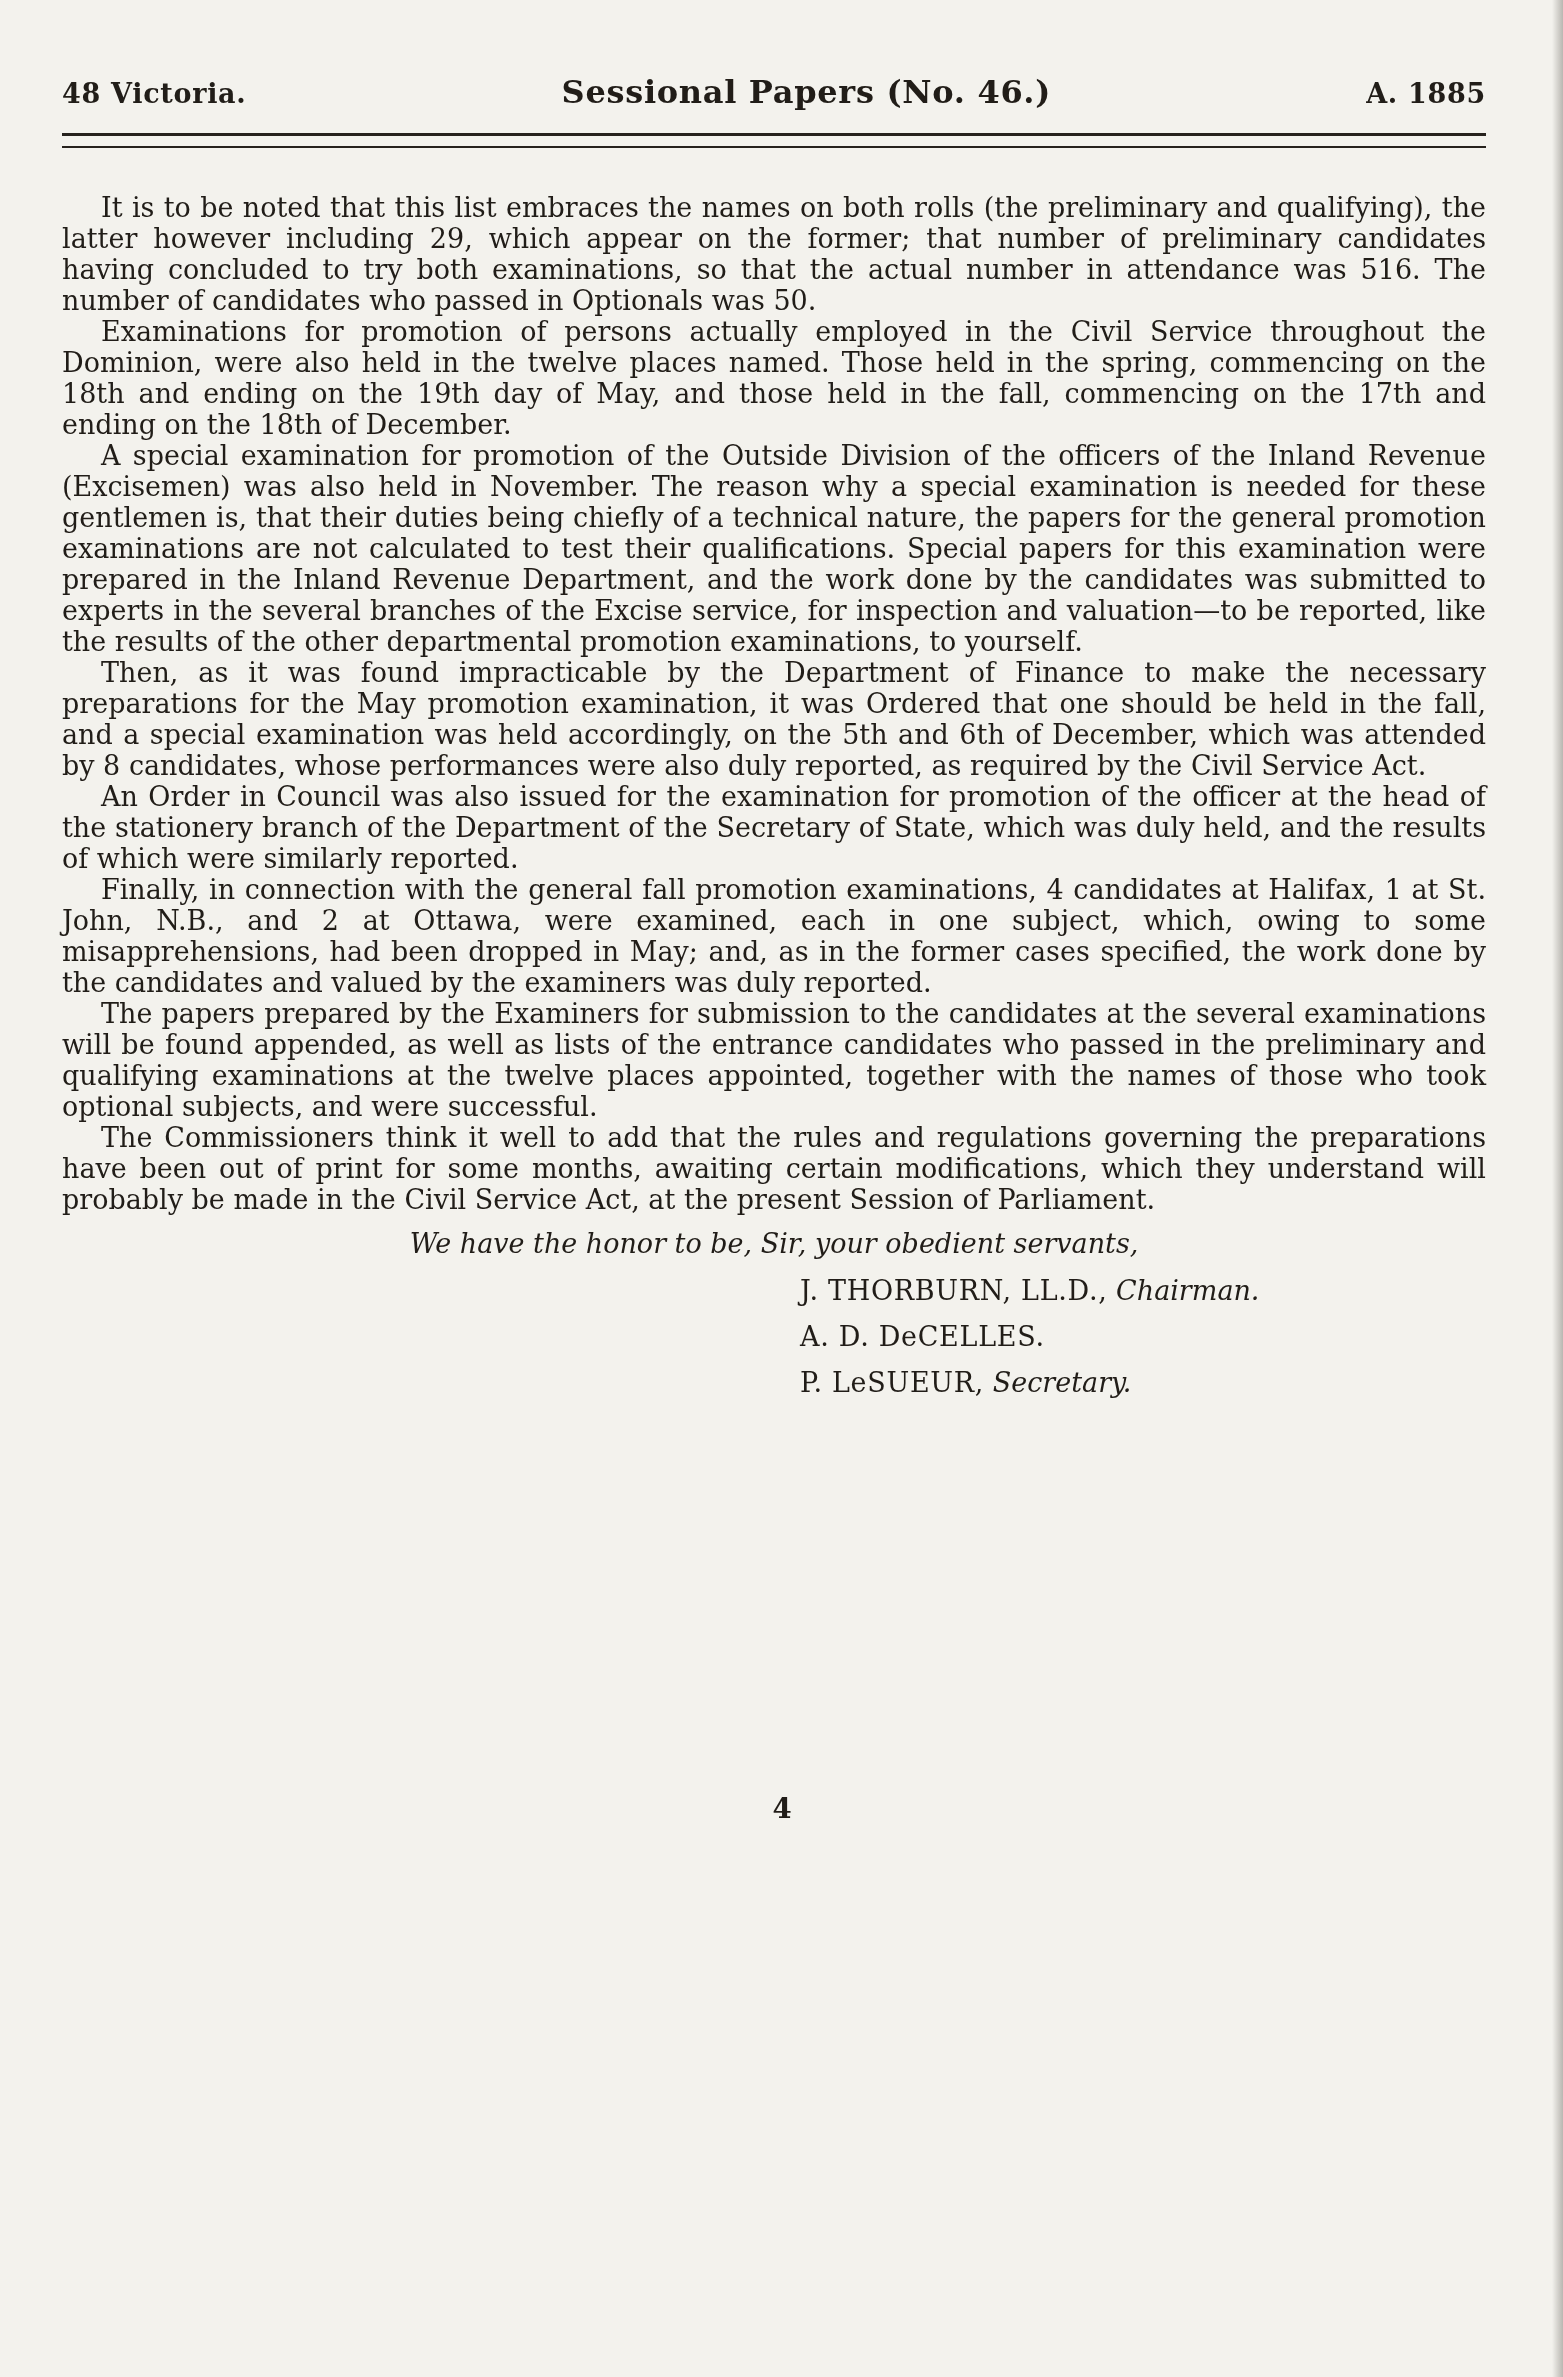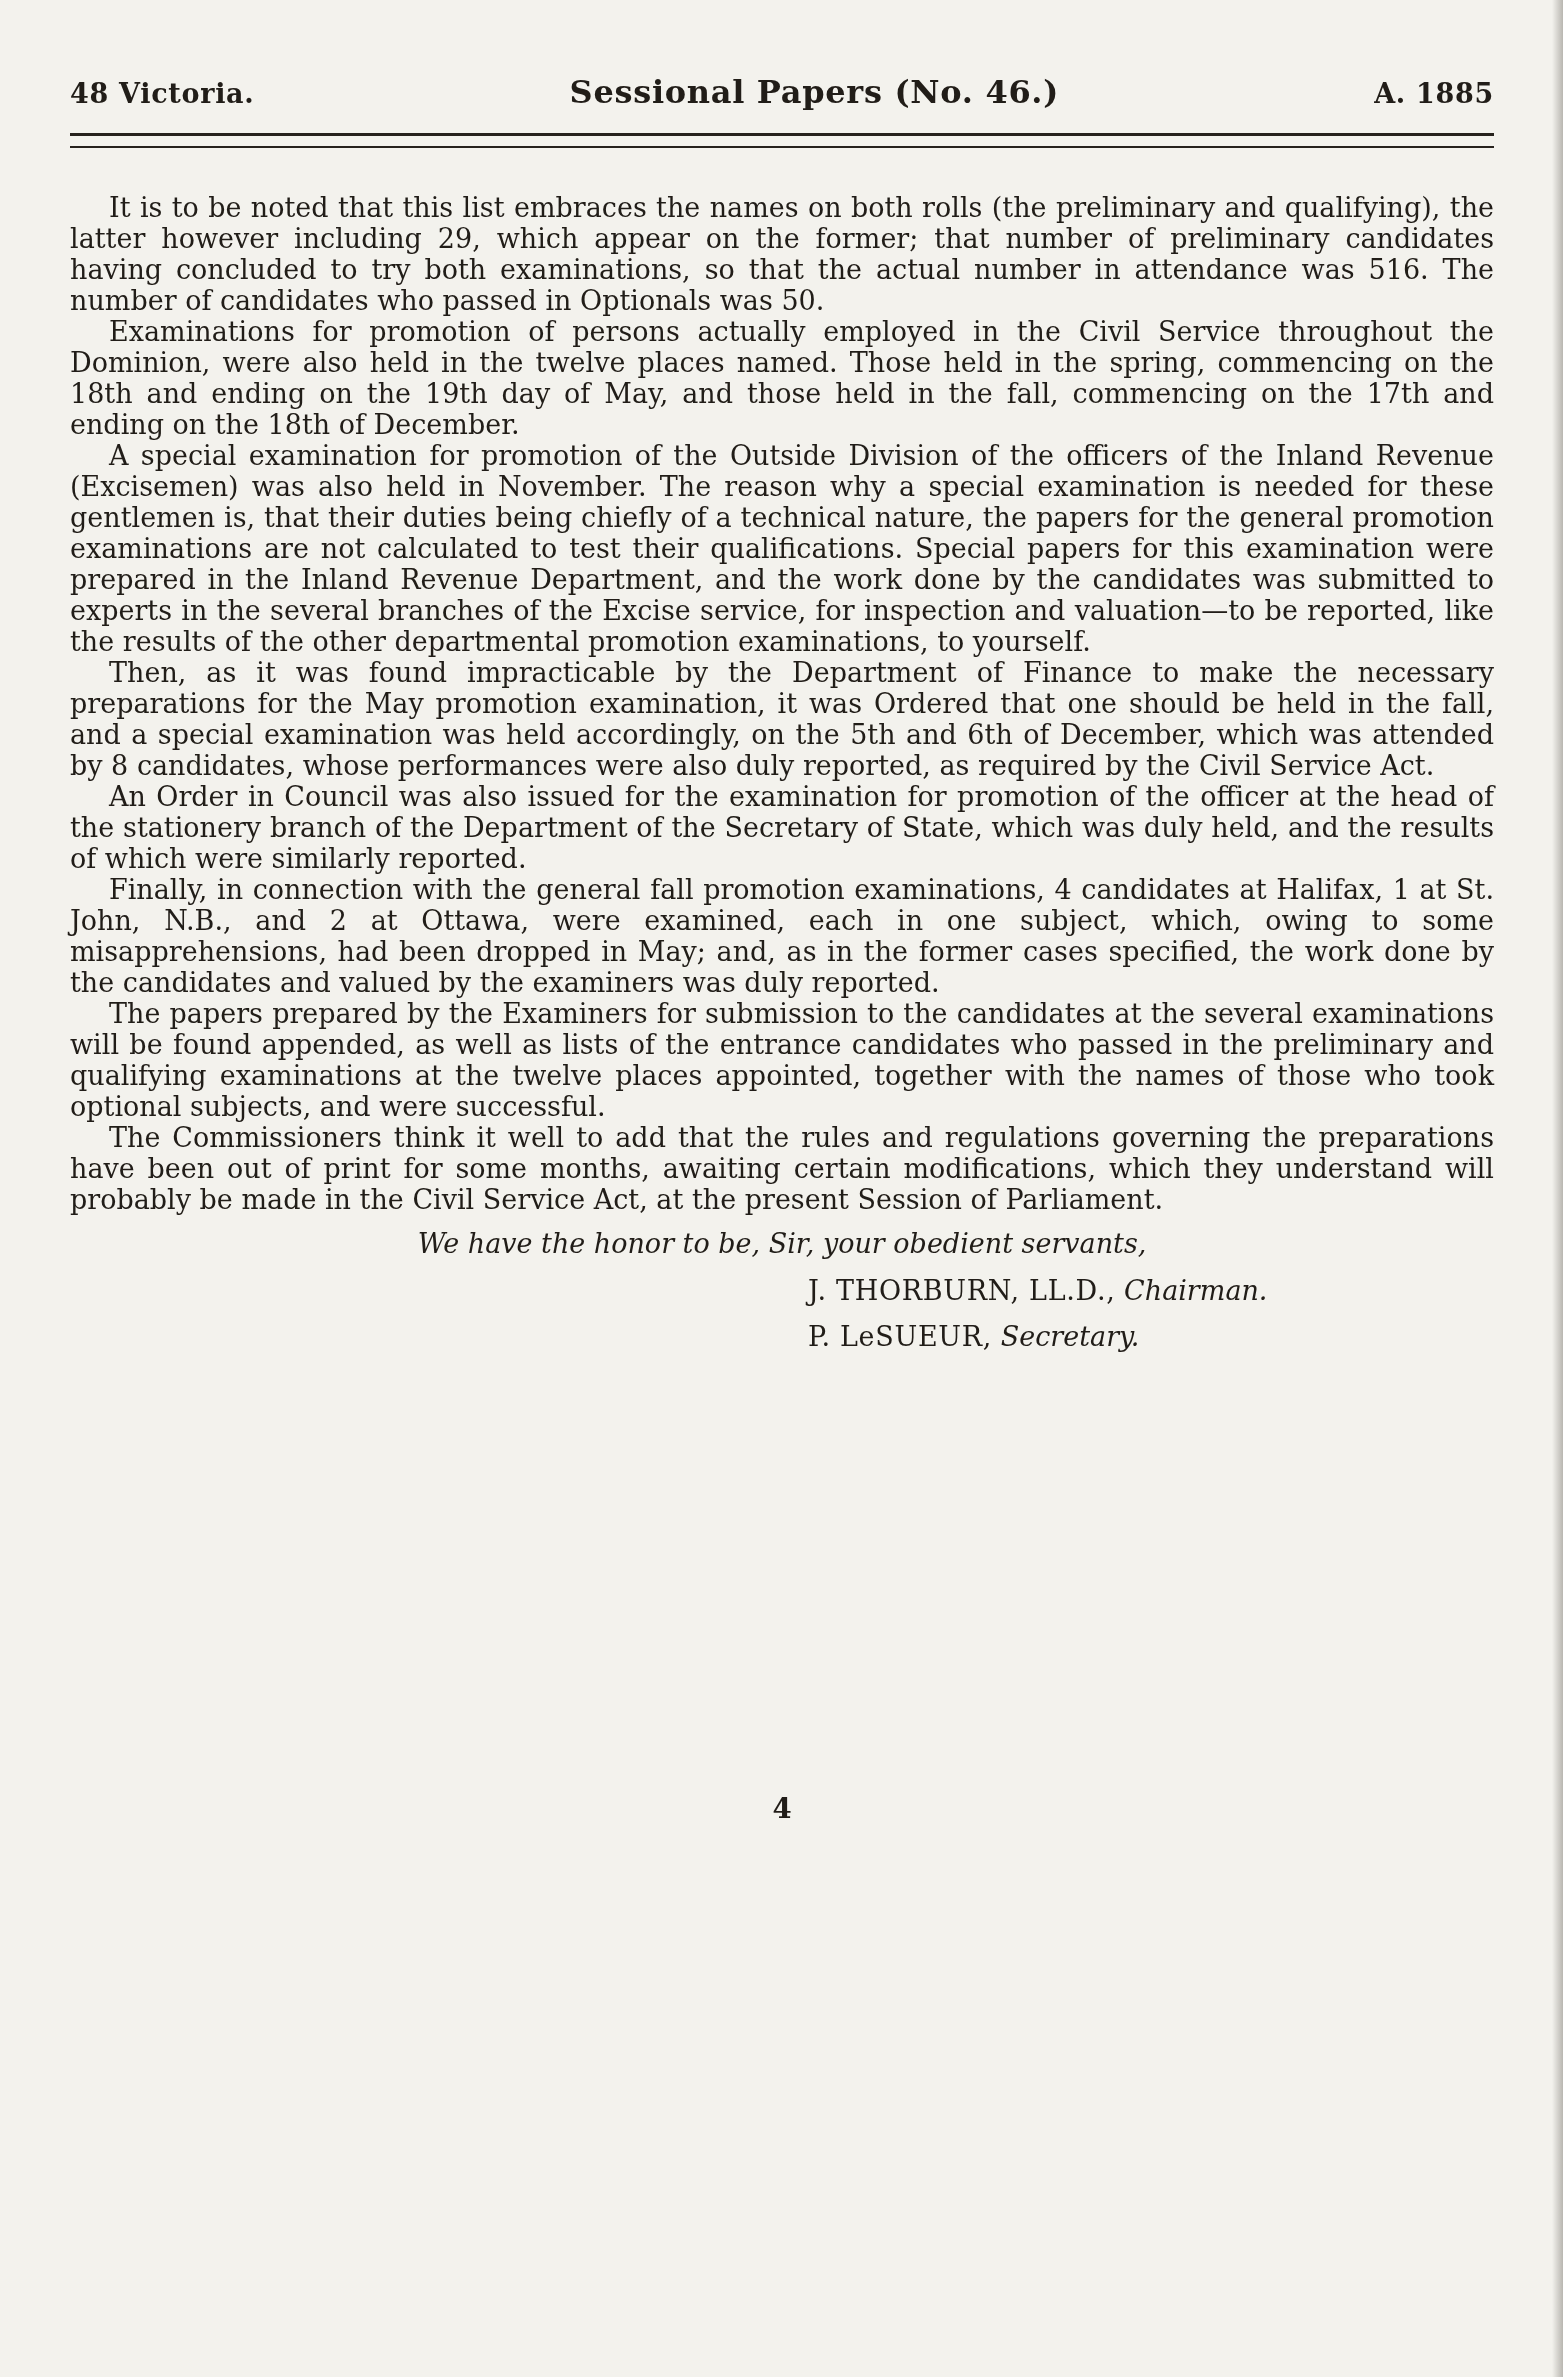--- a/index.html
+++ b/index.html
@@ -26,21 +26,21 @@
     position: absolute;
     top: 0;
     right: 0;
     width: 11.8px;
     height: 100%;
     background: linear-gradient(to right, rgba(60,55,48,0), rgba(60,55,48,0.35));
     pointer-events: none;
   }
   .content {
     position: absolute;
-    left: 70px;
+    left: 62px;
     top: 73px;
     width: 1424px;
   }
   .header-row {
     display: flex;
     justify-content: space-between;
     align-items: baseline;
     font-size: 27px;
     font-weight: bold;
     letter-spacing: 0.7px;
@@ -119,20 +119,24 @@
     </div>
 
     <div class="closing">We have the honor to be, Sir, your obedient servants,</div>
 
     <div class="signatures">
       <div class="sig-line">
         <span class="sig-name">J. THORBURN, LL.D.,</span>
         <span class="sig-role">Chairman.</span>
       </div>
       <div class="sig-line">
+        <span class="sig-name">A. D. DeCELLES.</span>
+        <span class="sig-role"></span>
+      </div>
+      <div class="sig-line">
         <span class="sig-name">P. LeSUEUR,</span>
         <span class="sig-role">Secretary.</span>
       </div>
     </div>
 
   </div>
 
   <div class="page-number">4</div>
 </div>
 

